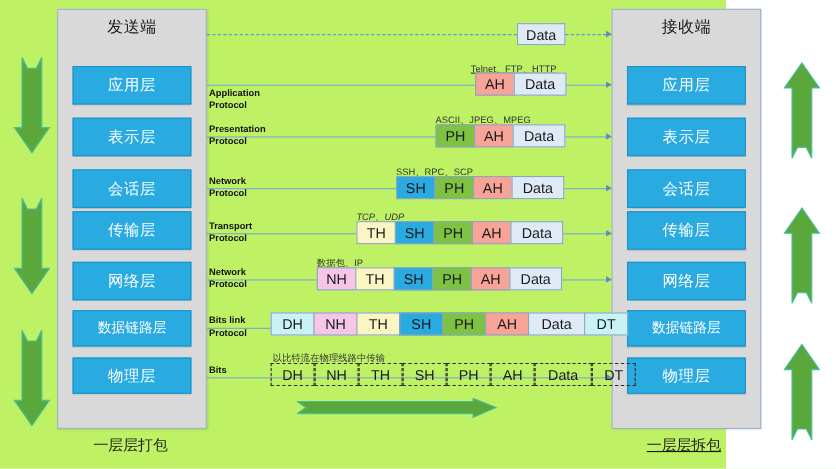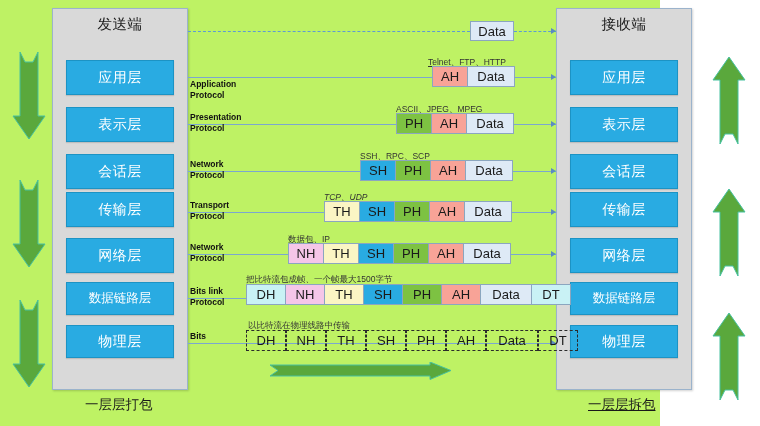--- a/index.html
+++ b/index.html
@@ -342,21 +342,20 @@
       <span>Data</span>
     </div>
   </div>
 
   <div class="hline" style="left:188px; top:298px; width:368px;"></div>
   <div class="arrowhead" style="left:551px; top:294.5px;"></div>
   <div class="proto" style="left:190px; top:286px;">
     <div>Bits link</div>
     <div>Protocol</div>
   </div>
-  <div class="anno" style="left:246px; top:274px;">把比特流包成帧、一个帧最大1500字节</div>
   <div class="pdurow" style="left:246px; top:284px;">
     <div class="cell" style="width:40px; background:#c9f2f5;">
       <span>DH</span>
     </div>
     <div class="cell" style="width:40px; background:#f5c6e8;">
       <span>NH</span>
     </div>
     <div class="cell" style="width:40px; background:#fbf5c4;">
       <span>TH</span>
     </div>

